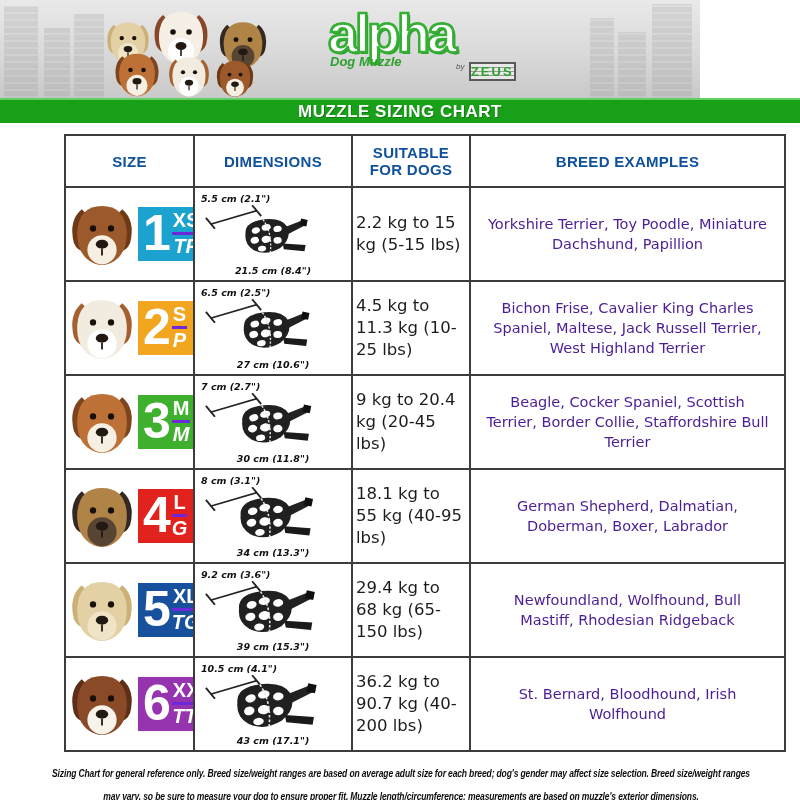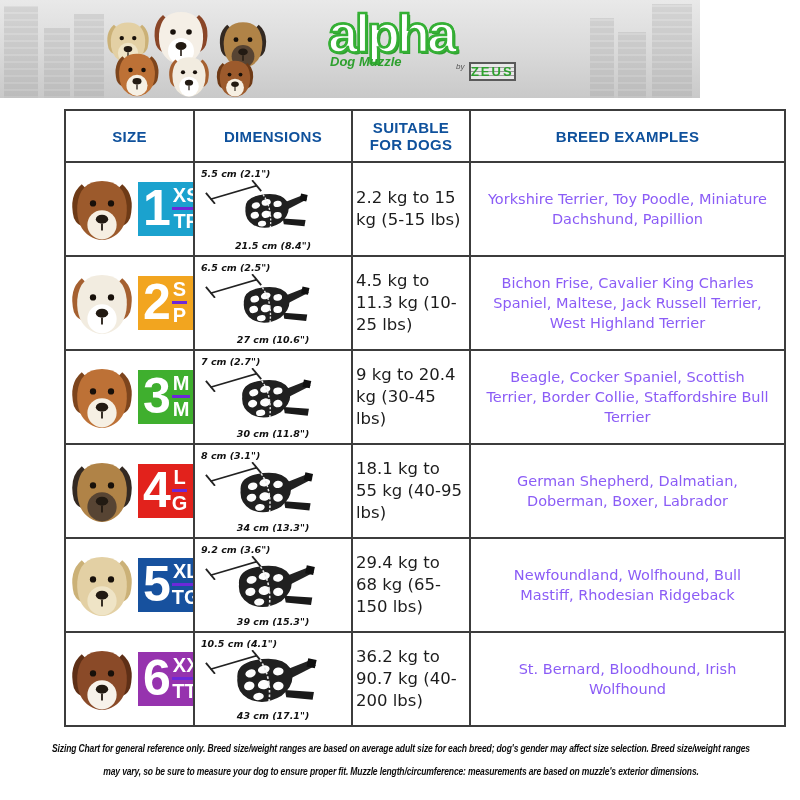--- a/index.html
+++ b/index.html
@@ -54,34 +54,34 @@
   .size-cell { position:relative; overflow:hidden; }
   .size-inner { display:flex; align-items:center; justify-content:space-between; padding:2px 6px 2px 0; }
   .dog-photo { width:72px; height:88px; flex:0 0 auto; }
   .badge { display:inline-flex; align-items:center; padding:3px 7px 5px 5px; color:#fff; }
   .badge-num { font-size:50px; font-weight:bold; line-height:.92; letter-spacing:-2px;
                font-family:"Liberation Sans",sans-serif; }
   .badge-codes { display:flex; flex-direction:column; align-items:center; margin-left:3px;
                  font-weight:bold; font-size:20px; line-height:1.02;
                  font-family:"Liberation Sans",sans-serif; }
   .code-top { border-bottom:3px solid #6d28d9; padding:0 1px 1px 1px; }
-  .code-bottom { padding-top:1px; }
+  .code-bottom { padding-top:1px;font-style:italic; }
 
   .dim-cell { position:relative; }
   .dim-top { position:absolute; left:6px; top:5px; font-size:9.5px; font-weight:bold; font-style:italic;
              color:#111; white-space:nowrap; font-family:"DejaVu Sans",sans-serif; }
   .dim-arrow { position:absolute; left:10px; top:17px; width:58px; height:24px; }
   .muzzle-photo { position:absolute; left:16px; top:20px; width:128px; height:60px; }
   .dim-bottom { position:absolute; bottom:4px; left:0; width:100%; text-align:center;
                 font-size:9.5px; font-weight:bold; font-style:italic; color:#111;
                 font-family:"DejaVu Sans",sans-serif; }
 
   .weight-cell { text-align:left; font-size:16.5px; line-height:1.35; color:#1c1c1c;
                  font-family:"DejaVu Sans",sans-serif; padding:0 3px; }
-  .breed-cell { text-align:center; font-size:14.5px; line-height:1.4; color:#8b5cf6;
+  .breed-cell { text-align:center; font-size:14.5px; line-height:1.4; color:#4c1d95;
                 font-family:"DejaVu Sans",sans-serif; padding:0 14px; }
 
   
   .footer { margin-top:10px; padding-left:44px; width:800px; overflow:hidden; }
   .footer-inner { width:952px; transform:scaleX(0.75); transform-origin:left top;
                   font-style:italic; font-weight:bold; font-size:11.4px; line-height:2.0;
                   color:#0d0d0d; text-align:center; letter-spacing:-.2px;
                   font-family:"Liberation Sans",sans-serif; }
 
   
@@ -166,20 +166,23 @@
     <div class="logo-block">
       <div class="brand">alpha</div>
       <div class="tagline">Dog Muzzle</div>
       <div class="zeus-wrap">
         <span class="zeus-by">by</span>
         <span class="zeus-box">ZEUS</span>
       </div>
     </div>
   </div>
 
+  <div class="banner">
+    <span>MUZZLE SIZING CHART</span>
+  </div>
 
   <div class="table-wrap">
     <table>
       <colgroup>
           <col class="c1">
           <col class="c2">
           <col class="c3">
           <col class="c4">
         </colgroup>
       <thead>
@@ -267,21 +270,21 @@
     <td class="dim-cell">
       <span class="dim-top">7 cm (2.7")</span>
       <svg class="dim-arrow">
                 <use href="#measure-arrow"></use>
               </svg>
       <svg class="muzzle-photo" style="transform: scale(0.91);">
                 <use href="#muzzle"></use>
               </svg>
       <span class="dim-bottom">30 cm (11.8")</span>
     </td>
-    <td class="weight-cell">9 kg to 20.4 kg (30-45 lbs)</td>
+    <td class="weight-cell">9 kg to 20.4 kg (20-45 lbs)</td>
     <td class="breed-cell">Beagle, Cocker Spaniel, Scottish Terrier, Border Collie, Staffordshire Bull Terrier</td>
   </tr>
 
   <tr>
     <td class="size-cell">
       <div class="size-inner">
         <svg class="dog-photo" style="--fur: #b08347; --ear: #332922; --snout: #574433;">
                   <use href="#dog-head"></use>
                 </svg>
         <div class="badge" style="background-color: rgb(226, 34, 28);">

